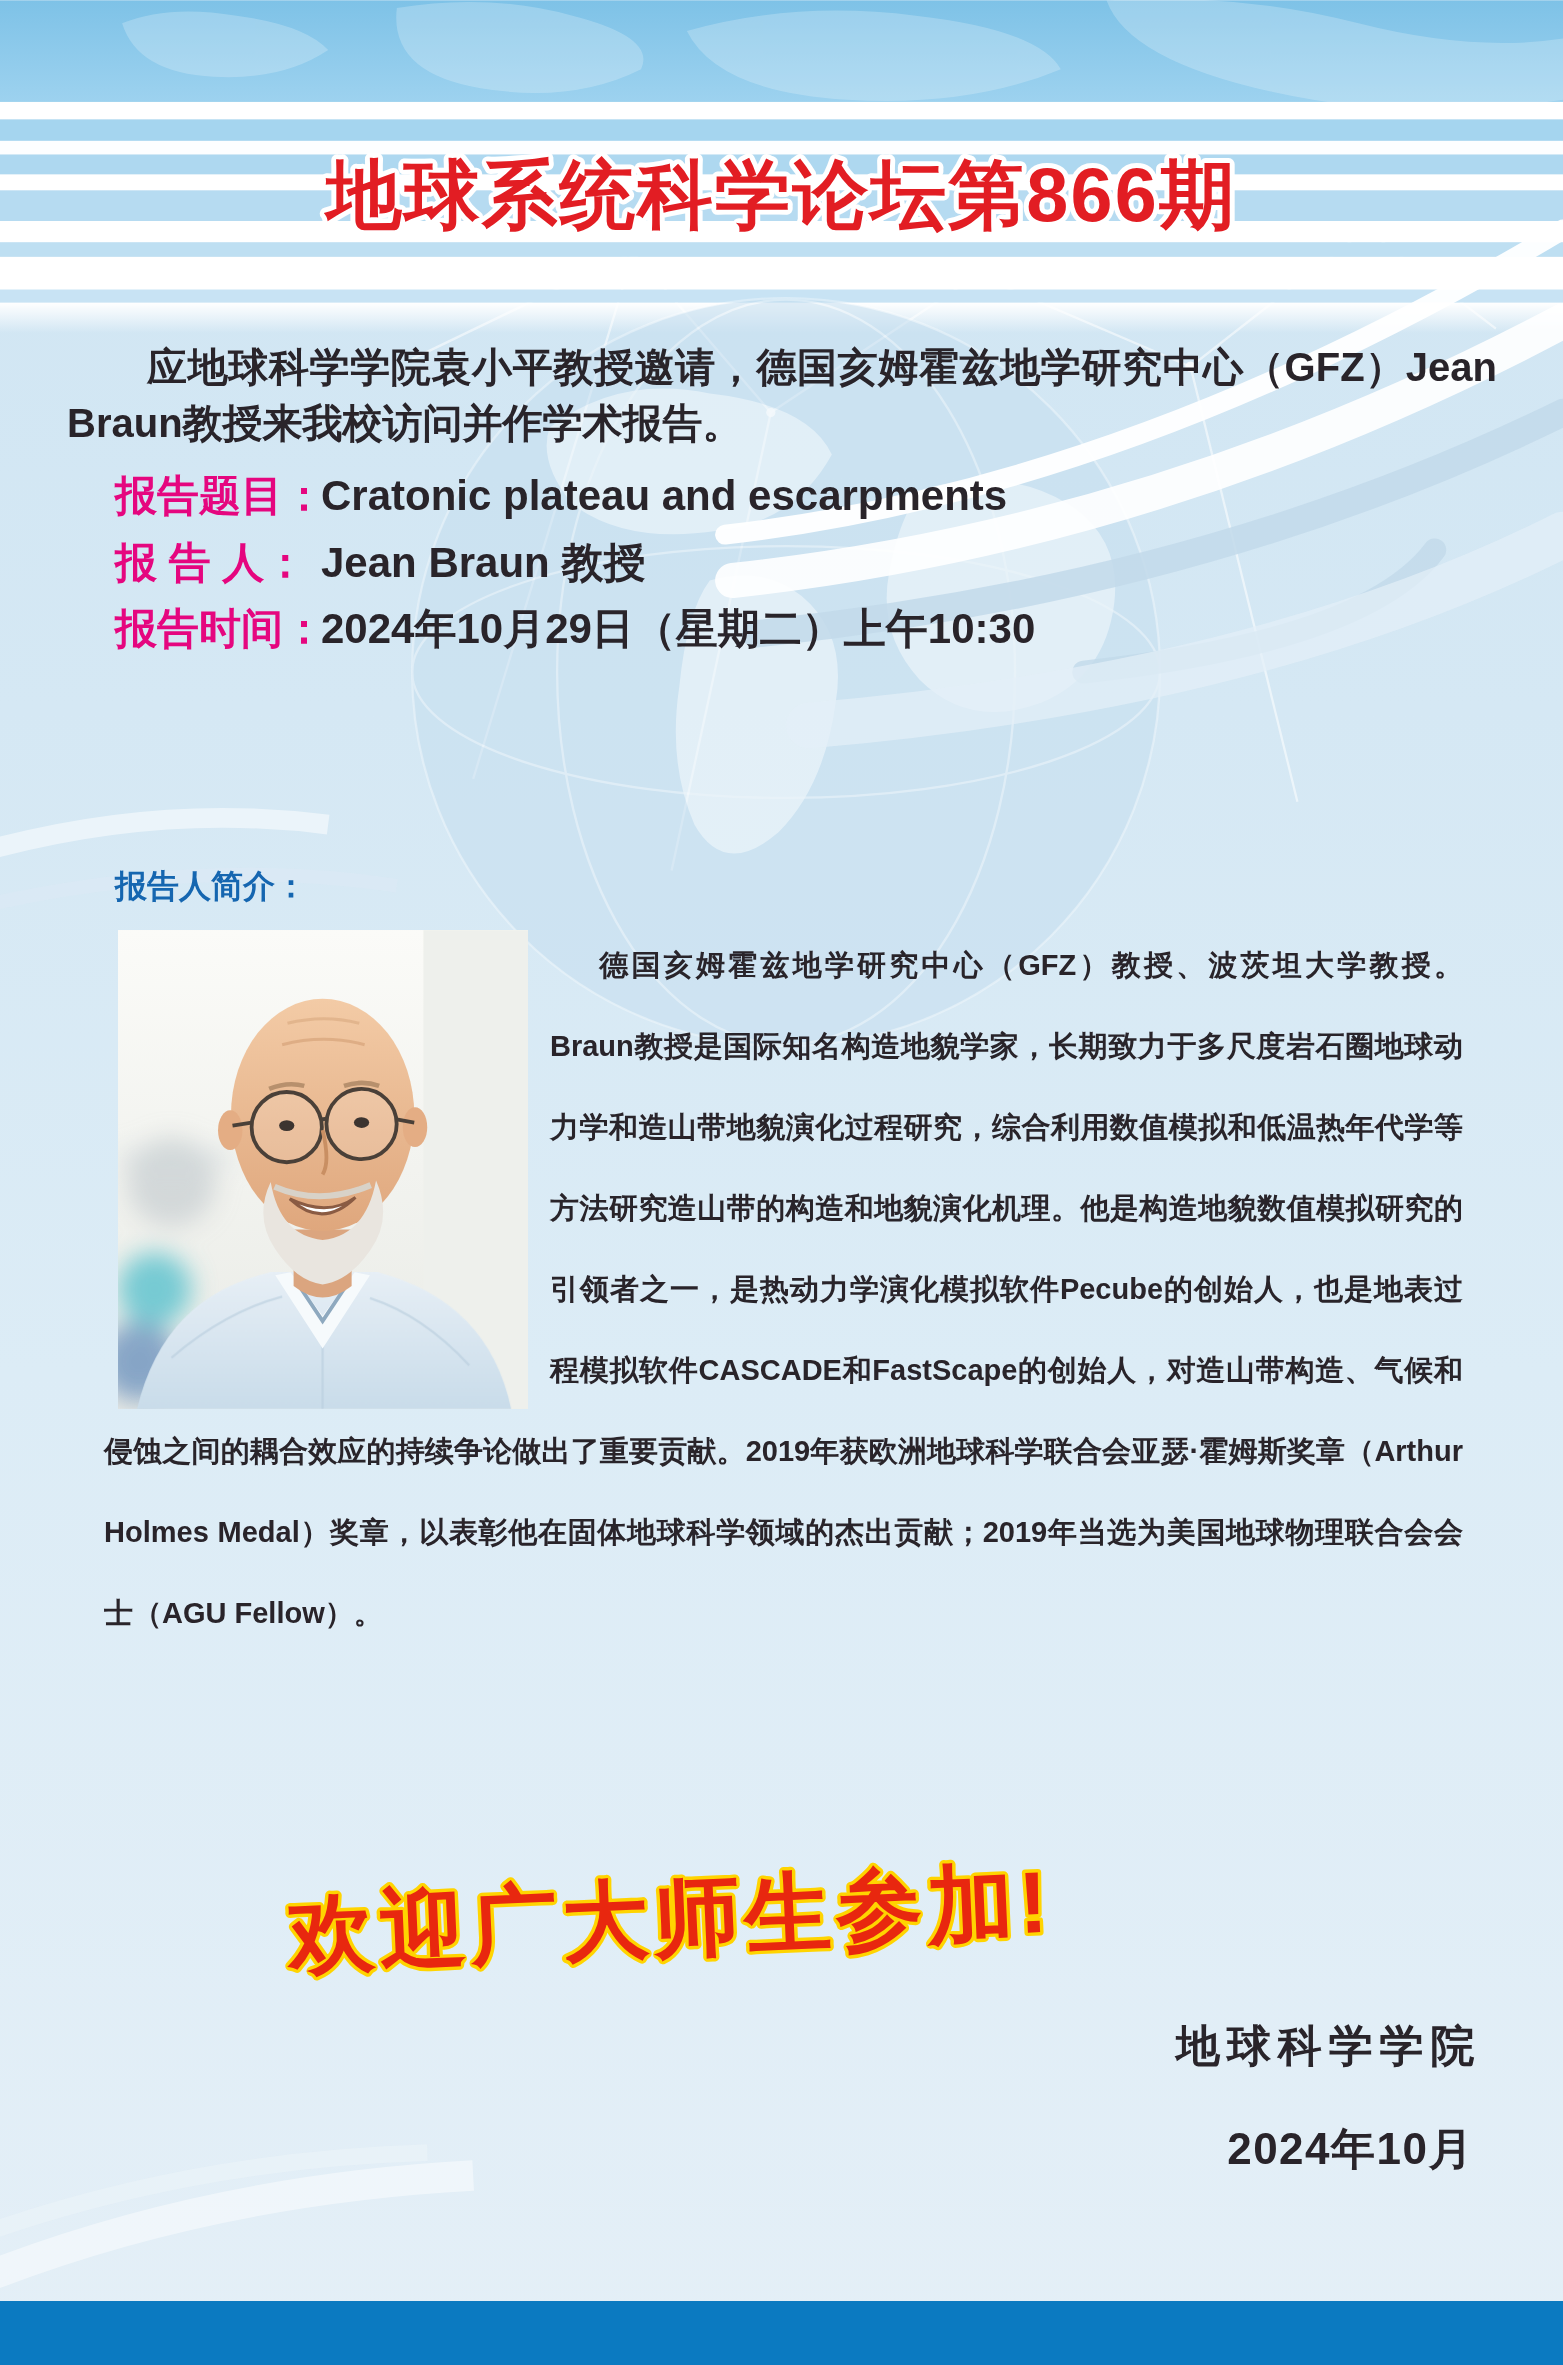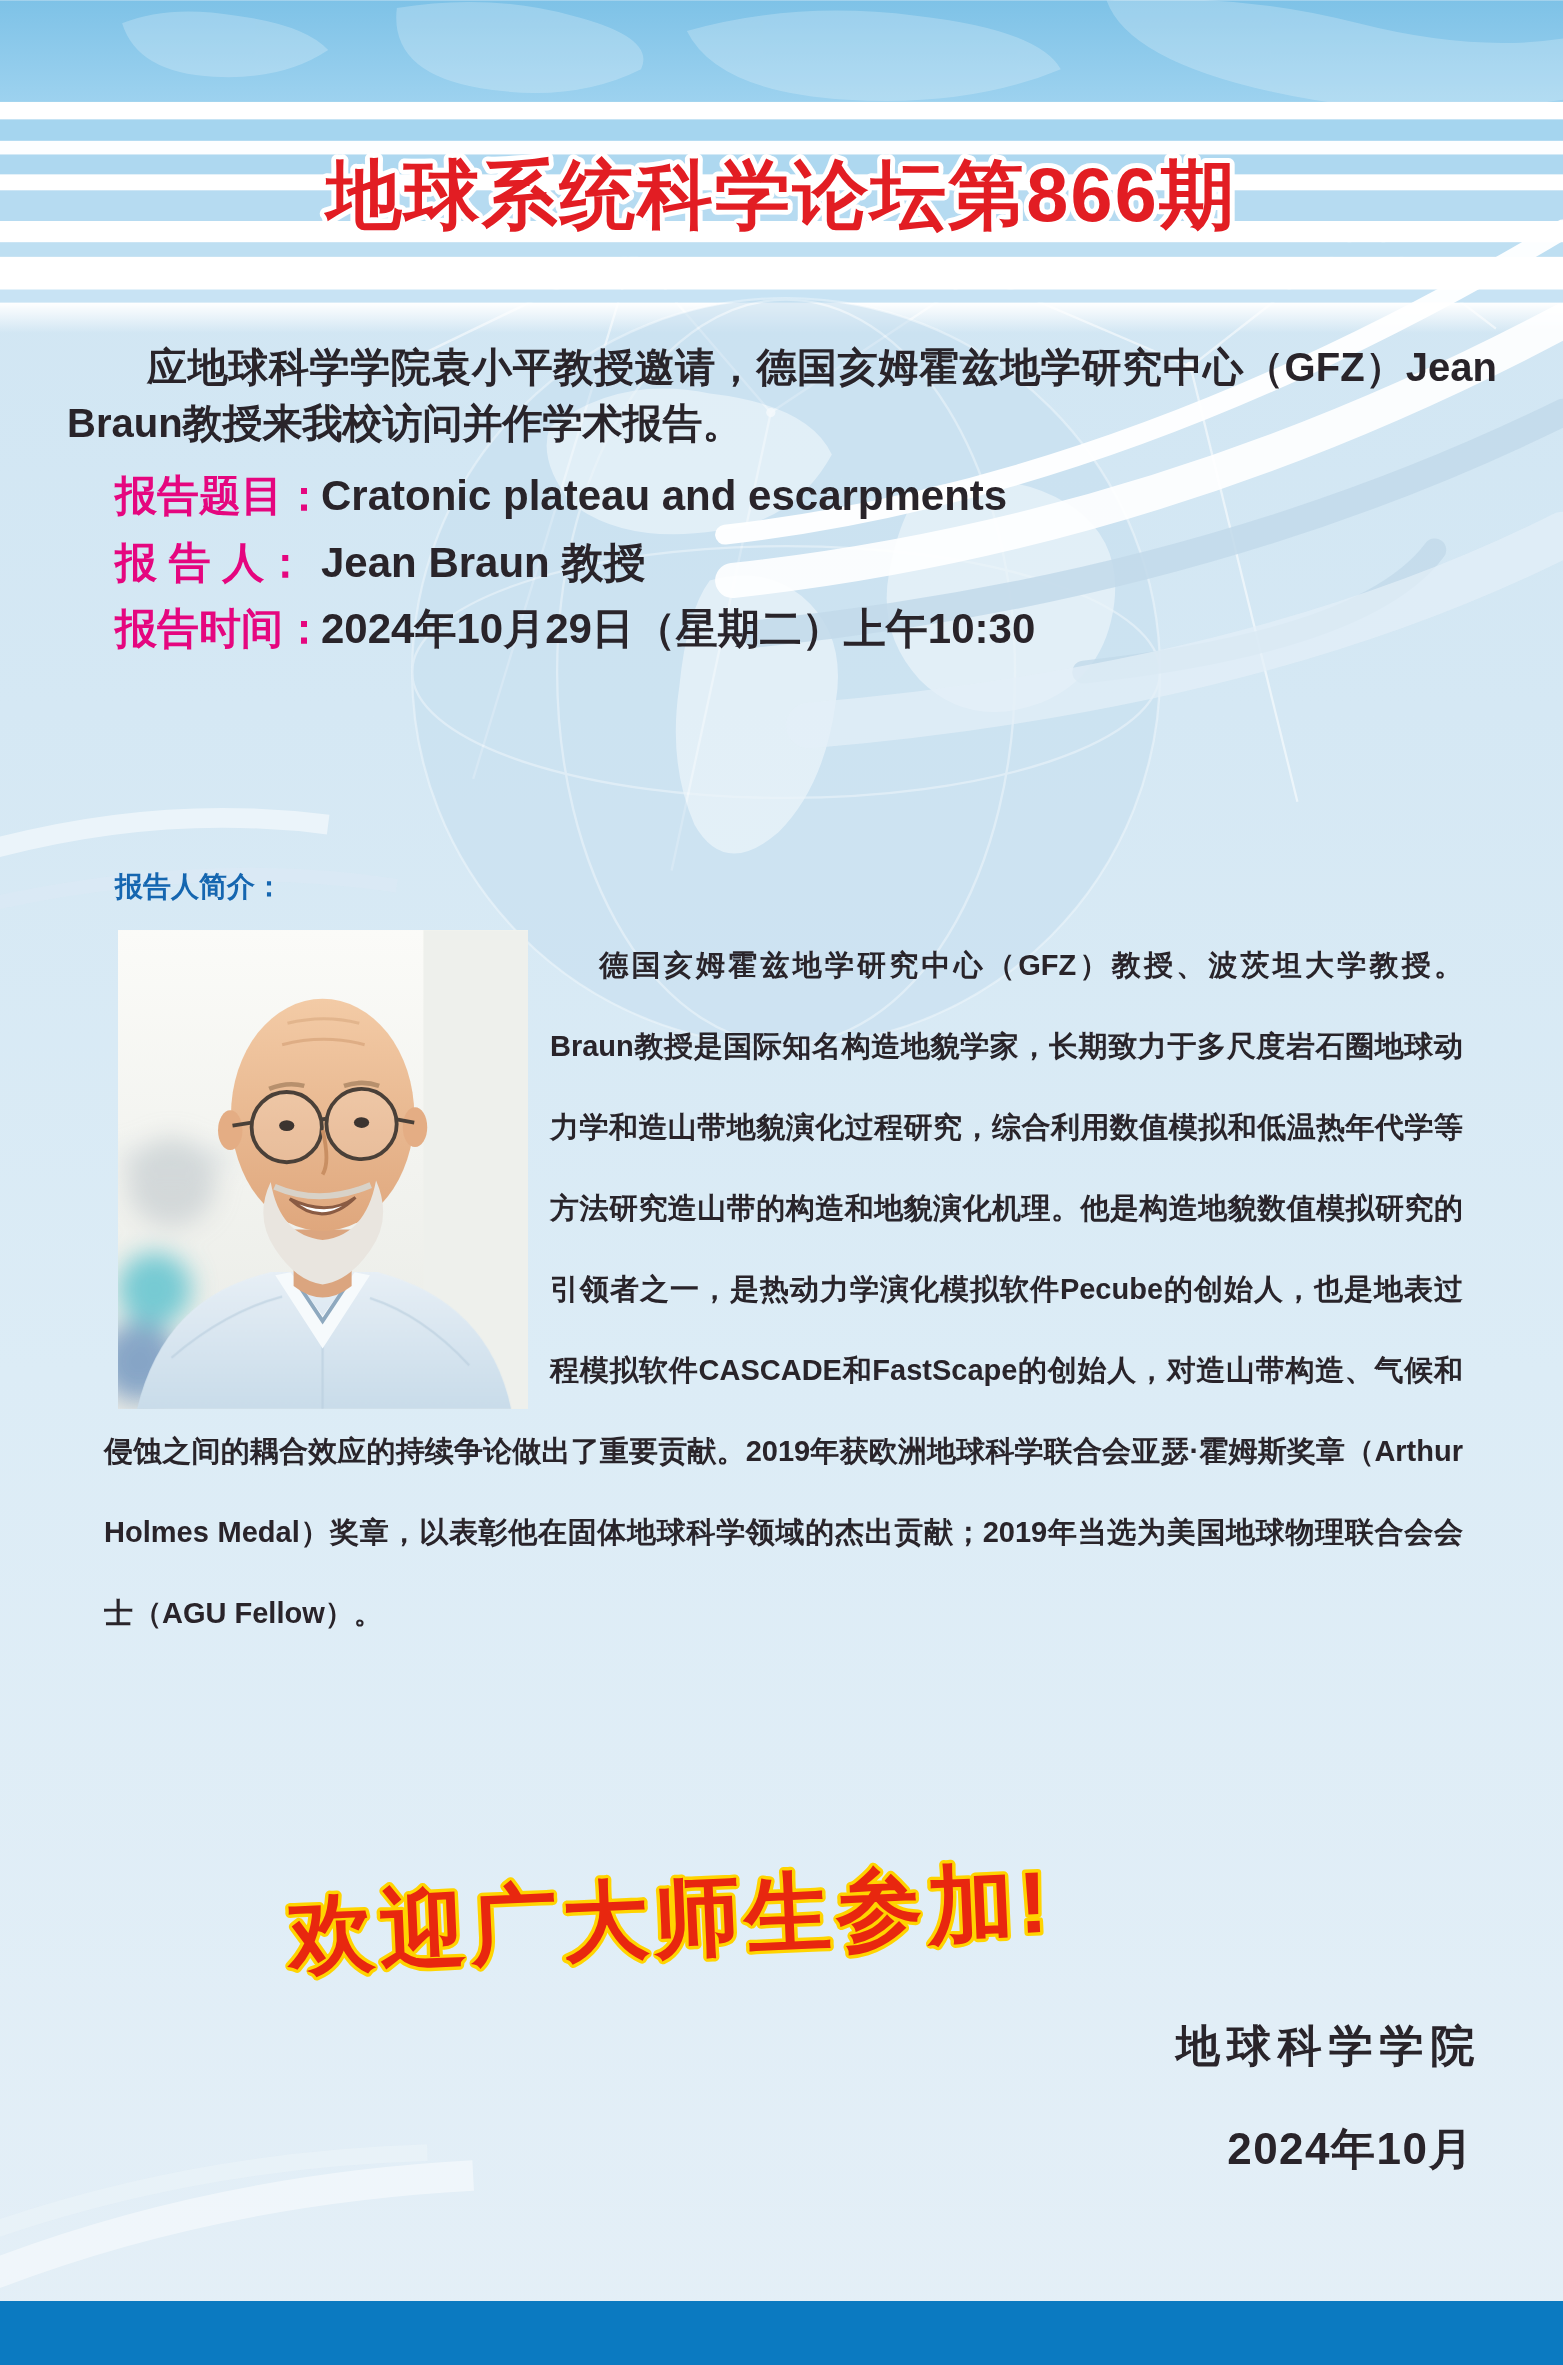--- a/index.html
+++ b/index.html
@@ -22,21 +22,21 @@
   .intro{
     left:67px;top:327px;width:1430px;
     font-size:40px;line-height:56px;font-weight:700;color:#29242a;
     text-align:justify;text-indent:2em;margin-top:12px;
   }
 
   .detail-row{position:absolute;left:0;width:1563px;height:58px;line-height:53px;}
   .dlabel{position:absolute;left:115px;color:#e5067f;font-size:42px;font-weight:700;white-space:nowrap;}
   .dvalue{position:absolute;left:321px;color:#29242a;font-size:42px;font-weight:700;white-space:nowrap;}
 
-  .bio-heading{left:115px;top:860px;font-size:28px;font-weight:700;color:#1566b0;line-height:53px;}
+  .bio-heading{left:115px;top:860px;font-size:32px;font-weight:700;color:#1566b0;line-height:53px;}
 
   .photo{left:118px;top:930px;width:410px;height:479px;background:#f6f7f4;}
   .photo svg{display:block;}
 
   .bio{
     left:104px;top:925px;width:1359px;
     font-size:29px;line-height:81px;font-weight:700;color:#29242a;
     text-align:justify;text-indent:1.7em;
   }
   .photo-spacer{float:left;width:446px;height:485px;}

